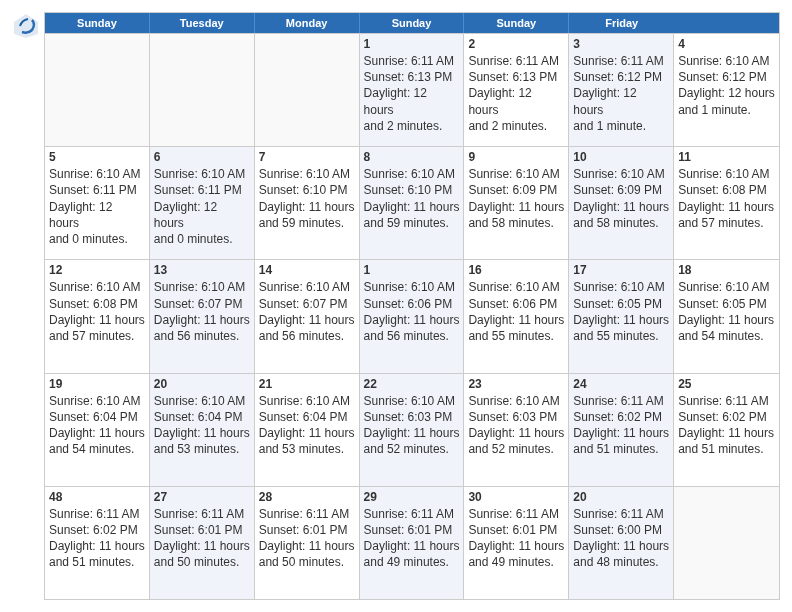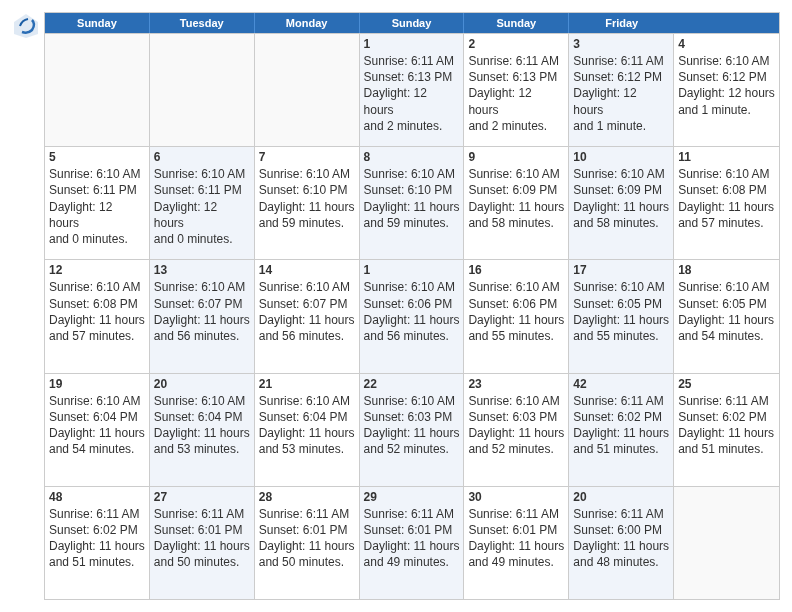--- a/index.html
+++ b/index.html
@@ -303,21 +303,21 @@
 and 52 minutes.</div>
           </div>
           <div class="cal-cell">
             <div class="day-num">23</div>
             <div class="day-info" style="white-space: pre-line;">Sunrise: 6:10 AM
 Sunset: 6:03 PM
 Daylight: 11 hours
 and 52 minutes.</div>
           </div>
           <div class="cal-cell shaded">
-            <div class="day-num">42</div>
+            <div class="day-num">24</div>
             <div class="day-info" style="white-space: pre-line;">Sunrise: 6:11 AM
 Sunset: 6:02 PM
 Daylight: 11 hours
 and 51 minutes.</div>
           </div>
           <div class="cal-cell">
             <div class="day-num">25</div>
             <div class="day-info" style="white-space: pre-line;">Sunrise: 6:11 AM
 Sunset: 6:02 PM
 Daylight: 11 hours

